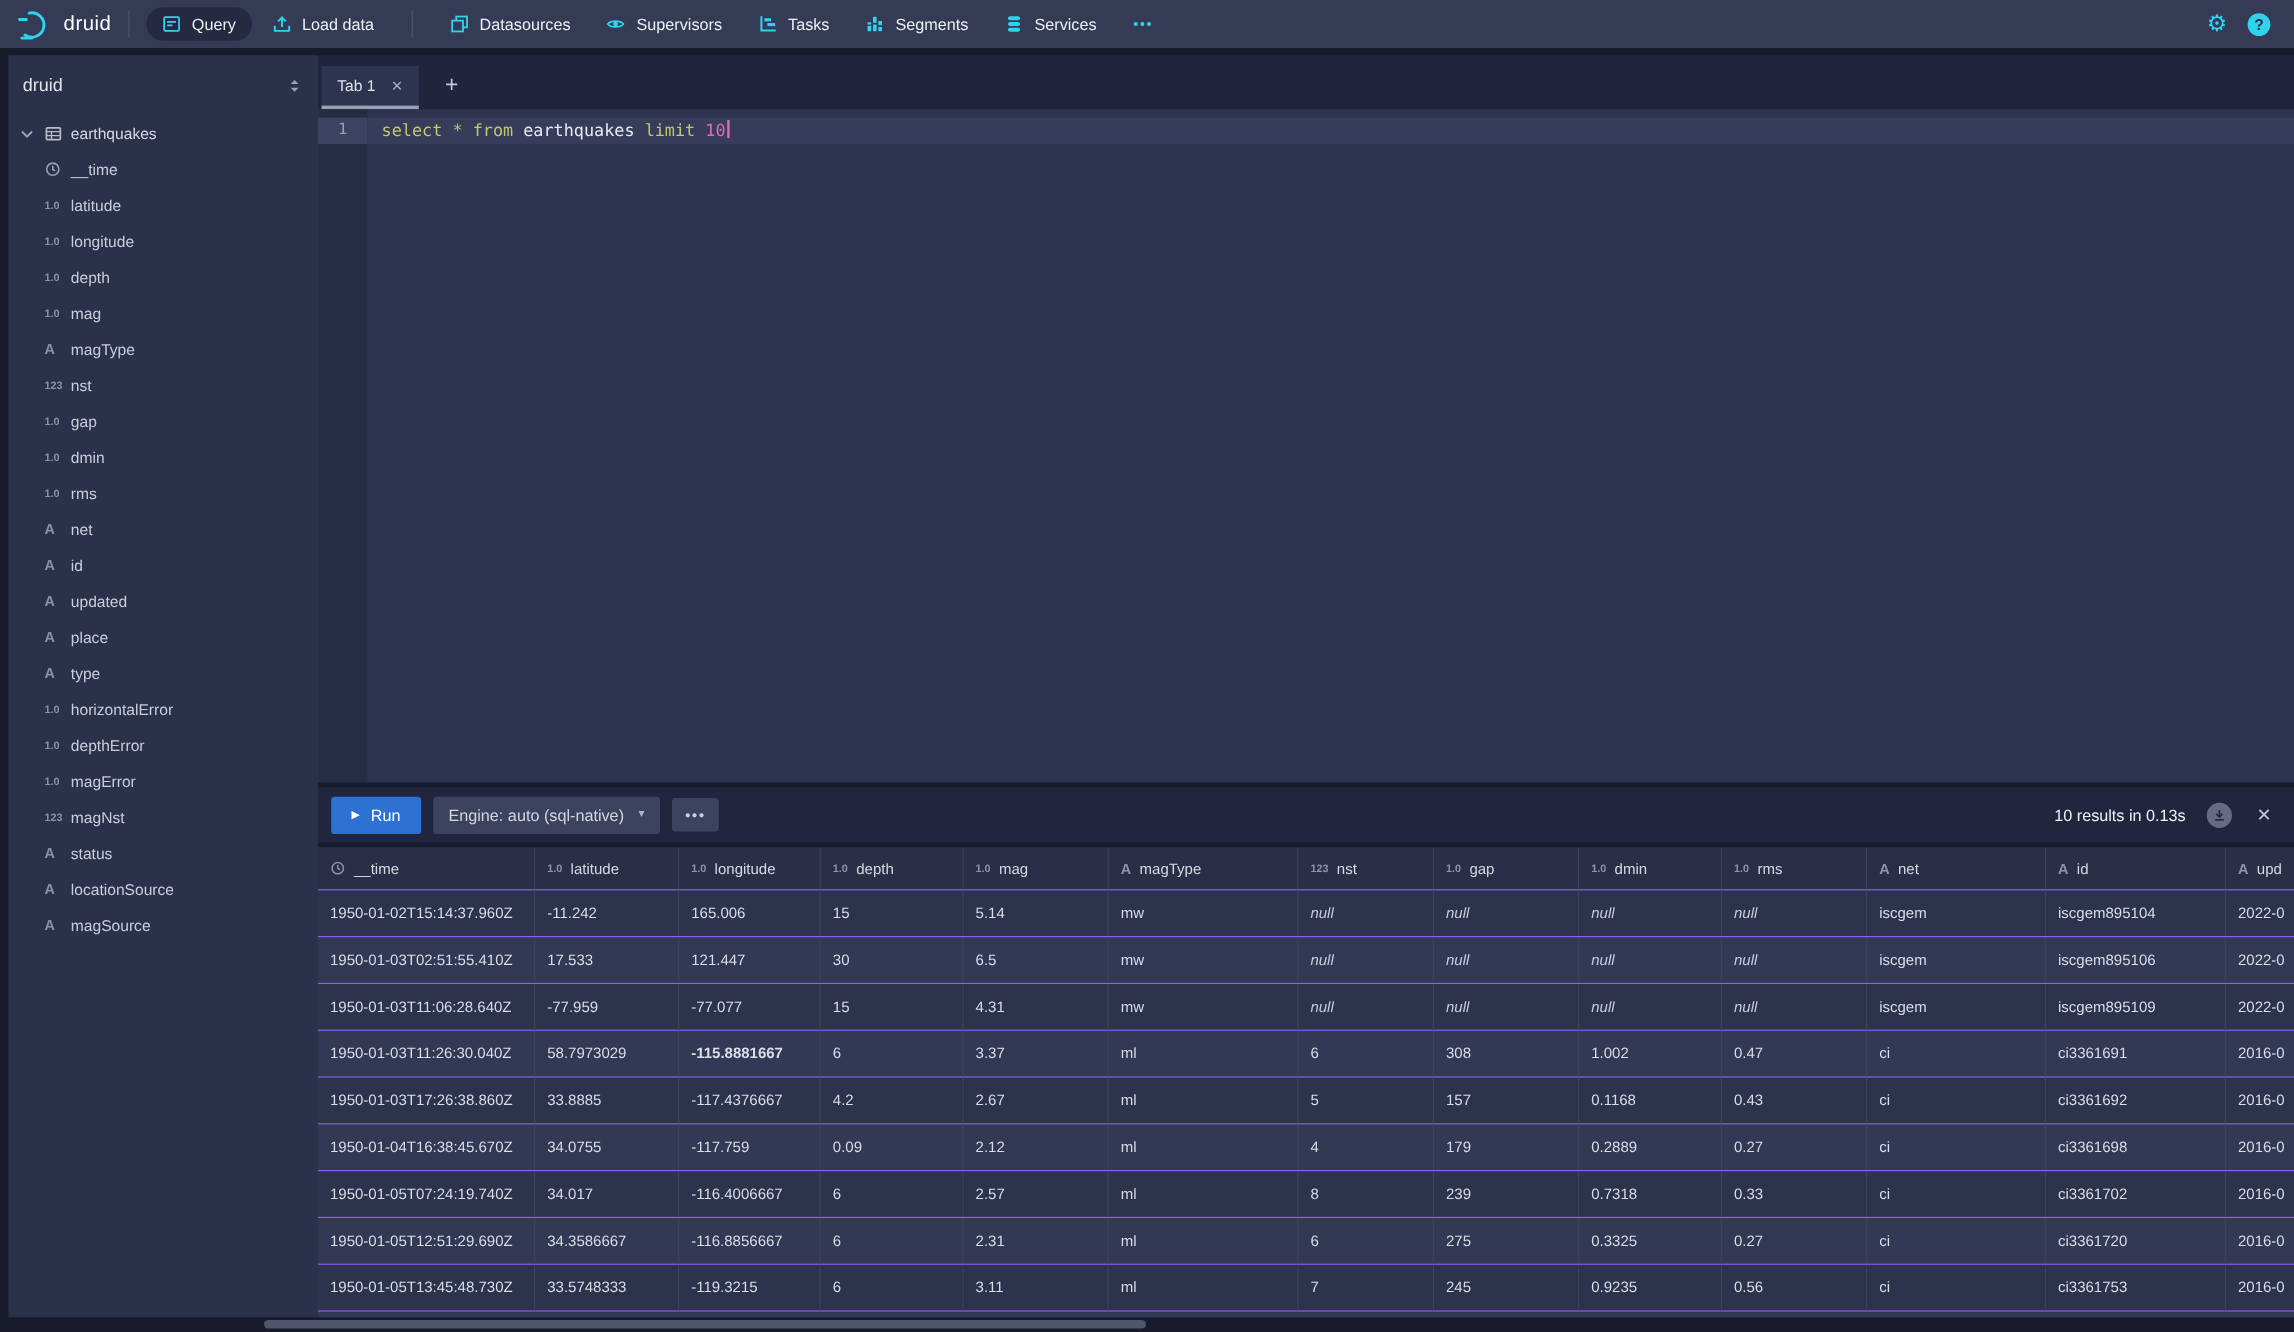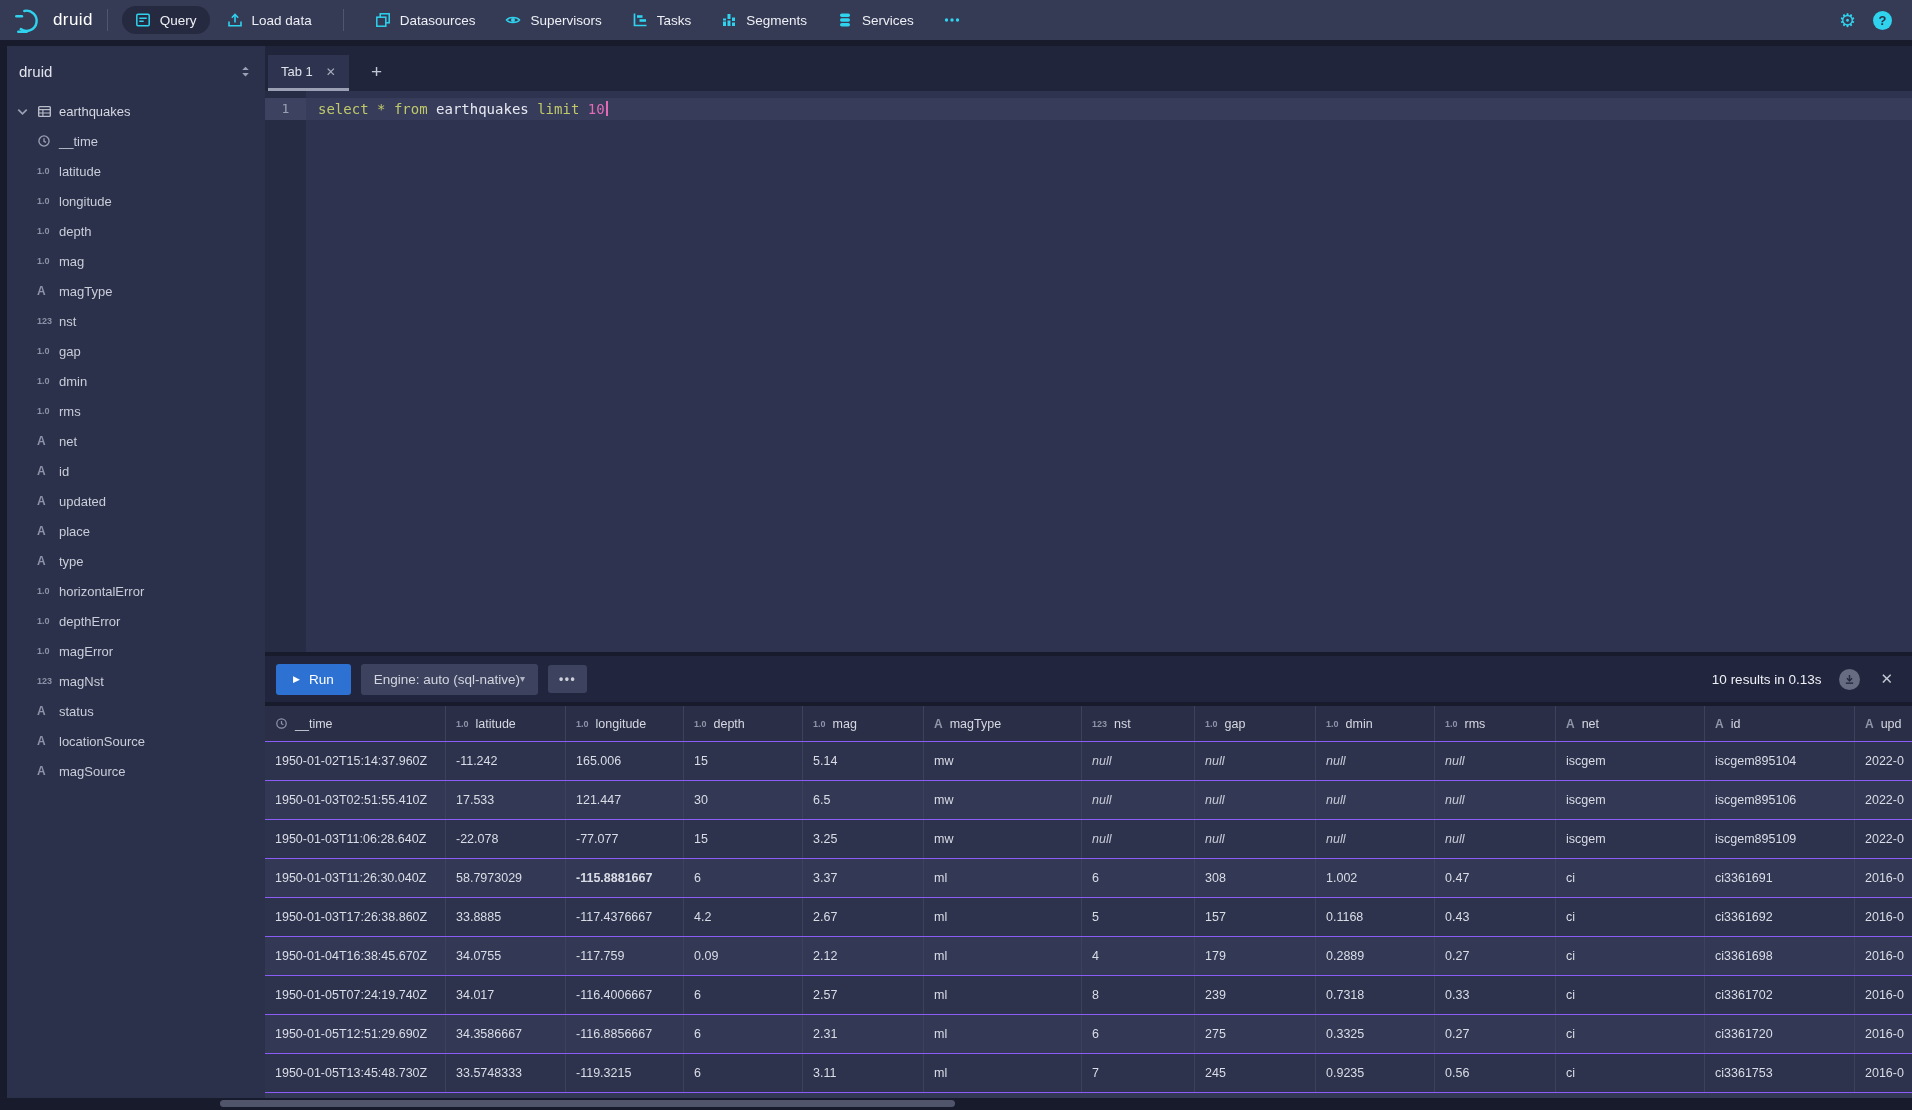--- a/index.html
+++ b/index.html
@@ -66,21 +66,21 @@
   .tok-keyword{color:var(--kw)}
   .tok-identifier{color:#e8eaf2}
   .tok-number{color:var(--pink)}
   .cursor{display:inline-block;width:2px;height:15px;background:var(--pink);vertical-align:-2px;margin-left:1px}
 
   
   .run-bar{height:46px;background:#21263e;margin-top:4px;display:flex;align-items:center;padding:0 11px;gap:10px;flex:none}
   .run-btn{display:flex;align-items:center;gap:9px;background:var(--blue);color:#fff;border:none;
            font-size:13.5px;padding:8px 17px;border-radius:3px;font-family:inherit;cursor:pointer}
   .play{font-size:9px;line-height:1}
-  .engine-btn{display:flex;align-items:center;gap:0;background:#3d425e;color:#d3d6e0;border:none;
+  .engine-btn{display:flex;align-items:center;gap:12px;background:#3d425e;color:#d3d6e0;border:none;
               font-size:13.5px;padding:8px 13px;border-radius:3px;font-family:inherit;cursor:pointer}
   .caret{font-size:10px;color:#aeb3c2;line-height:1}
   .more-btn{background:#3d425e;color:#cdd0dc;border:none;border-radius:3px;padding:8px 11px;
             font-size:12px;letter-spacing:1.5px;line-height:1;cursor:pointer;font-weight:bold}
   .spacer{flex:1}
   .result-info{font-size:13.5px;color:#f0f1f6}
   .dl-circle{width:21px;height:21px;border-radius:50%;background:#676c82;display:flex;align-items:center;
              justify-content:center;margin-left:8px;cursor:pointer}
   .dl-circle svg.i{width:13px;height:13px;color:#262b42}
   .close-results{color:#c3c7d3;font-size:15px;margin:0 8px 0 10px;cursor:pointer}
@@ -469,24 +469,24 @@
           </div>
           <div class="td" style="width: 121px;">
             <span class="null">null</span>
           </div>
           <div class="td" style="width: 149px;">iscgem</div>
           <div class="td" style="width: 150px;">iscgem895106</div>
           <div class="td" style="width: 90px;">2022-0</div>
         </div>
         <div class="tr odd">
           <div class="td" style="width: 181px;">1950-01-03T11:06:28.640Z</div>
-          <div class="td" style="width: 120px;">-22.078</div>
+          <div class="td" style="width: 120px;">-77.959</div>
           <div class="td" style="width: 118px;">-77.077</div>
           <div class="td" style="width: 119px;">15</div>
-          <div class="td" style="width: 121px;">3.25</div>
+          <div class="td" style="width: 121px;">4.31</div>
           <div class="td" style="width: 158px;">mw</div>
           <div class="td" style="width: 113px;">
             <span class="null">null</span>
           </div>
           <div class="td" style="width: 121px;">
             <span class="null">null</span>
           </div>
           <div class="td" style="width: 119px;">
             <span class="null">null</span>
           </div>

